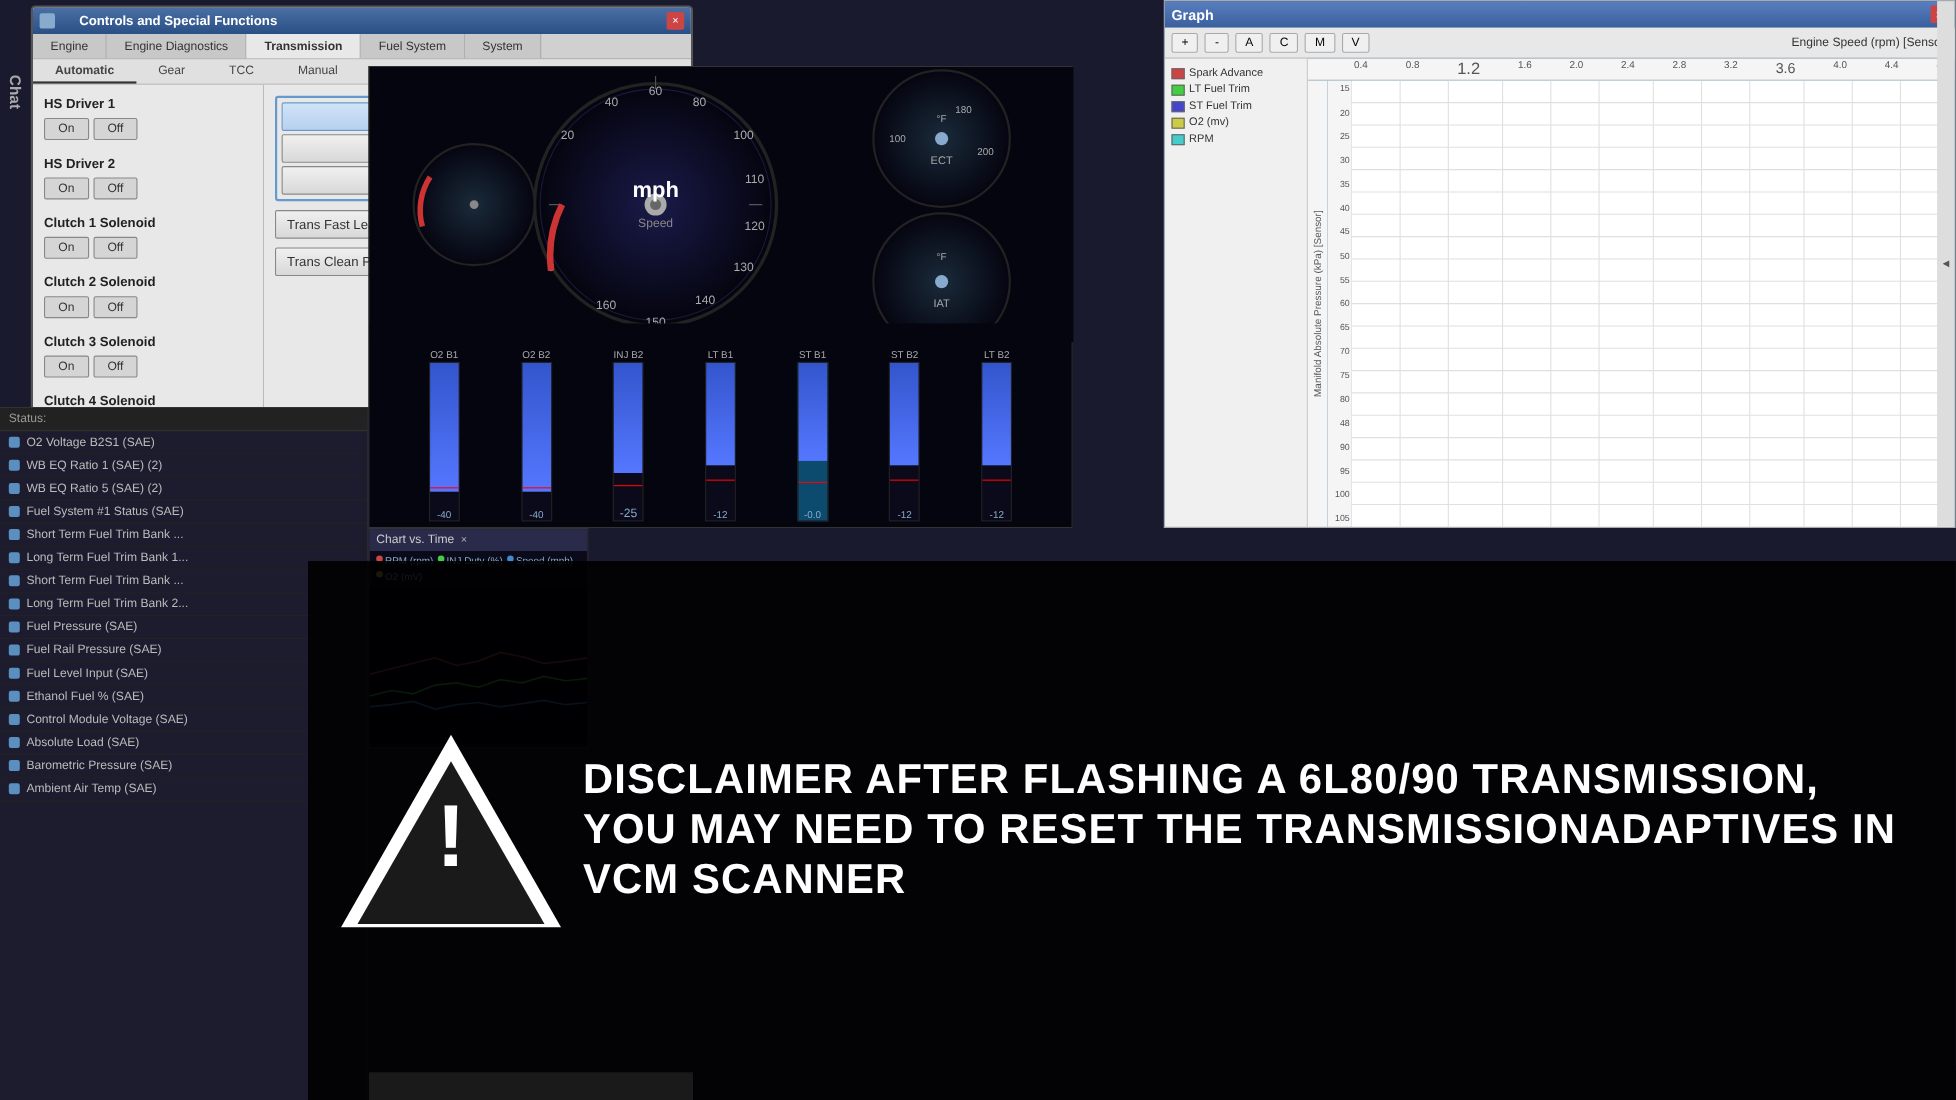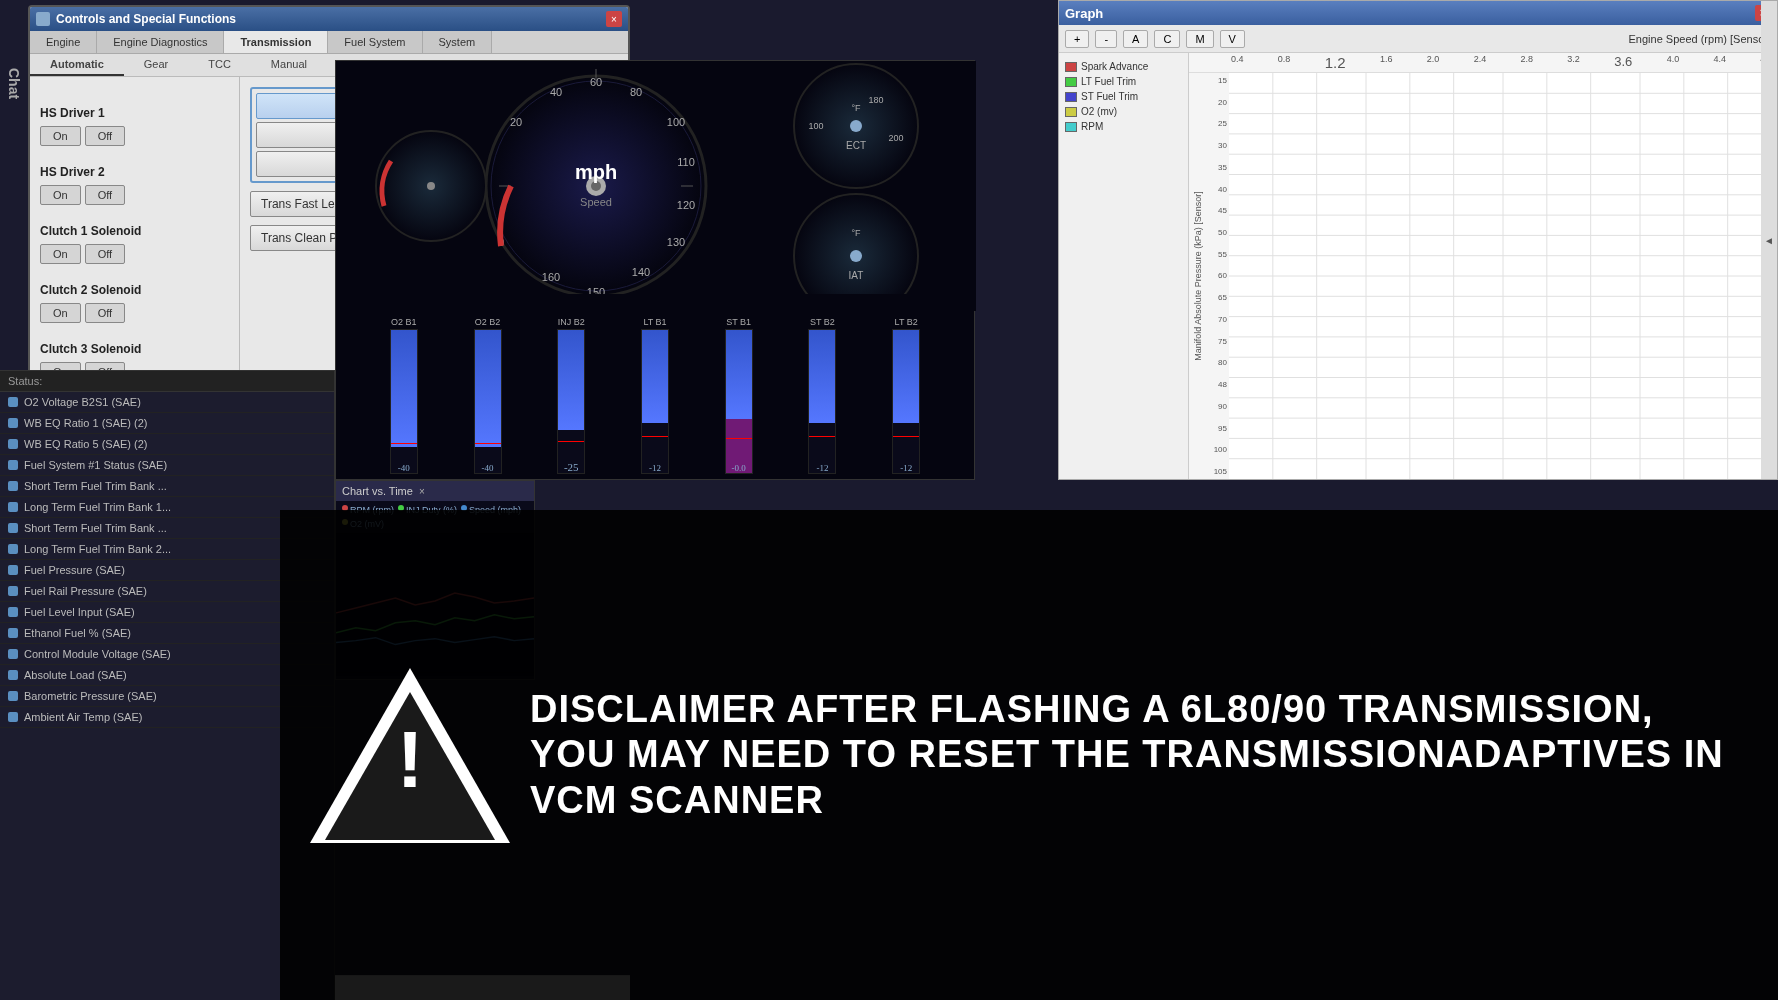--- a/index.html
+++ b/index.html
@@ -9,21 +9,21 @@
     #controls-window {
       position: absolute; left: 28px; top: 5px; width: 602px; height: 390px;
       background: #e8e8e8; border: 2px solid #555; border-radius: 4px;
       display: flex; flex-direction: column;
     }
     .window-titlebar {
       background: linear-gradient(to bottom, #4a6fa5, #2a4f85); height: 24px;
       display: flex; align-items: center; justify-content: space-between;
       padding: 0 6px; border-radius: 2px 2px 0 0; flex-shrink: 0;
     }
-    .window-title { color: white; font-size: 12px; font-weight: bold; display: flex; align-items: center; gap: 6px; }
+    .window-title { color: white; font-size: 12px; font-weight: bold; display: flex; align-items: center; gap: 22px; }
     .window-title-icon { width: 14px; height: 14px; background: #88aacc; border-radius: 2px; }
     .window-close { width: 16px; height: 16px; background: #cc4444; border-radius: 2px; cursor: pointer; display: flex; align-items: center; justify-content: center; color: white; font-size: 10px; }
 
     .window-tabs {
       display: flex; background: #d0d0d0; border-bottom: 1px solid #aaa; flex-shrink: 0;
     }
     .window-tab {
       padding: 5px 16px; font-size: 11px; cursor: pointer; border-right: 1px solid #aaa; background: #c8c8c8; color: #333;
     }
     .window-tab.active { background: #e8e8e8; font-weight: bold; }
@@ -37,21 +37,21 @@
     .window-subtab.active { border-bottom: 2px solid #333; font-weight: bold; }
 
     .window-body {
       display: flex; flex: 1; overflow: hidden;
     }
 
     
     .solenoid-panel {
       width: 210px; padding: 10px; background: #e8e8e8; border-right: 1px solid #bbb; overflow-y: auto;
     }
-    .solenoid-group { margin-bottom: 14px; margin-top: 19px; }
+    .solenoid-group { margin-bottom: 14px; }
     .solenoid-label { font-size: 12px; font-weight: bold; color: #222; margin-bottom: 6px; }
     .btn-pair { display: flex; gap: 4px; }
     .btn-on, .btn-off {
       padding: 3px 12px; font-size: 11px; border: 1px solid #888; border-radius: 2px; cursor: pointer; background: #d5d5d5; color: #333;
     }
 
     
     .trans-panel {
       flex: 1; padding: 10px; display: flex; flex-direction: column; gap: 4px; background: #e8e8e8;
     }
@@ -85,21 +85,21 @@
     
     .bar-charts {
       position: absolute; bottom: 0; left: 0; right: 0; height: 180px;
       background: #050510; display: flex; align-items: flex-end; padding: 0 10px; gap: 4px; justify-content: flex-end;
     }
     .bar-group {
       display: flex; flex-direction: column; align-items: center; gap: 2px; flex: 1;
     }
     .bar-label { font-size: 9px; color: #aaa; text-align: center; }
     .bar-wrapper {
-      width: 22px; height: 140px; background: #0a0a1a; border: 1px solid #222; position: relative; display: flex; flex-direction: column-reverse; font-family: Liberation Serif, serif;
+      width: 22px; height: 140px; background: #0a0a1a; border: 1px solid #222; position: relative; display: flex; flex-direction: column-reverse;
     }
 
     
     #chart-panel {
       position: absolute; left: 335px; top: 480px; width: 200px; height: 200px;
       background: #0a0a1a; border: 1px solid #333;
     }
     .chart-titlebar {
       background: #2a2a4a; height: 20px; display: flex; align-items: center; padding: 0 6px; gap: 6px;
     }
@@ -382,21 +382,21 @@
         <span class="bar-label">LT B1</span>
         <div class="bar-wrapper" style="width:28px;height:145px;background:#0a0a1a;border:1px solid #222;position:relative;">
           <div style="position:absolute;top:0;left:0;right:0;height:65%;background:linear-gradient(to bottom,#3355cc,#5577ff);"></div>
           <div style="position:absolute;bottom:25%;left:0;right:0;height:1px;background:red;"></div>
           <span style="position:absolute;bottom:0;left:0;right:0;text-align:center;font-size:9px;color:#88aacc;">-12</span>
         </div>
       </div>
 
       <div class="bar-group">
         <span class="bar-label">ST B1</span>
-        <div class="bar-wrapper" style="width:28px;height:145px;background:#701a75;border:1px solid #222;position:relative;">
+        <div class="bar-wrapper" style="width:28px;height:145px;background:#0c4a6e;border:1px solid #222;position:relative;">
           <div style="position:absolute;top:0;left:0;right:0;height:62%;background:linear-gradient(to bottom,#3355cc,#5577ff);"></div>
           <div style="position:absolute;bottom:24%;left:0;right:0;height:1px;background:red;"></div>
           <span style="position:absolute;bottom:0;left:0;right:0;text-align:center;font-size:9px;color:#88aacc;">-0.0</span>
         </div>
       </div>
 
       <div class="bar-group">
         <span class="bar-label">ST B2</span>
         <div class="bar-wrapper" style="width:28px;height:145px;background:#0a0a1a;border:1px solid #222;position:relative;">
           <div style="position:absolute;top:0;left:0;right:0;height:65%;background:linear-gradient(to bottom,#3355cc,#5577ff);"></div>

